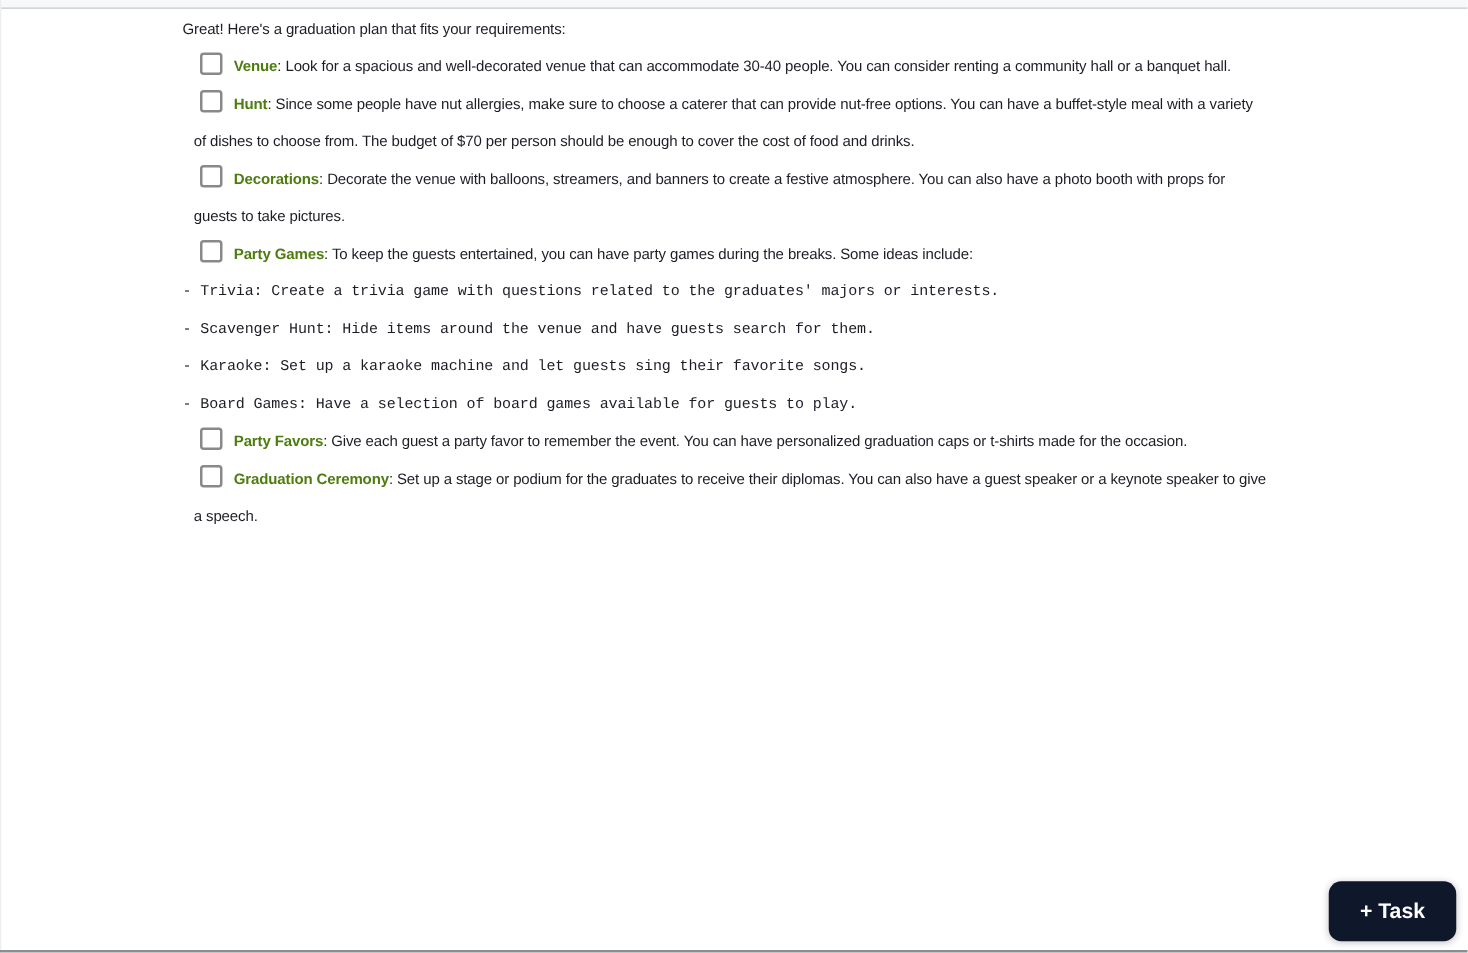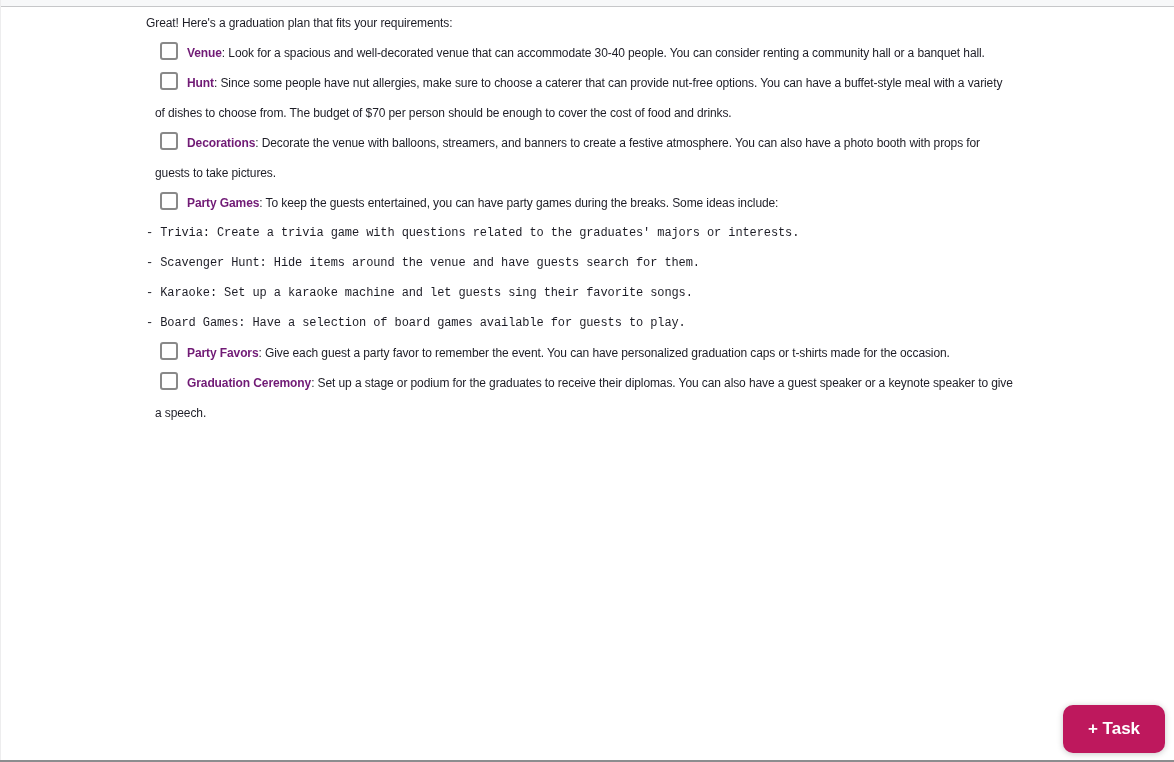--- a/index.html
+++ b/index.html
@@ -39,27 +39,27 @@
     display:inline-block;
     width:18px;height:18px;
     box-sizing:border-box;
     border:2px solid #898989;
     border-radius:3px;
     background:#ffffff;
     margin-right:9px;margin-left:5px;
     vertical-align:-3px;
     cursor:pointer;
   }
-  .item-label{font-weight:700;color:#701a75;}
+  .item-label{font-weight:700;color:#4d7c0f;}
   .bullet-item{padding-left:0;font-family:Liberation Mono, monospace;}
   .task-btn{
     position:absolute;
     right:9px;bottom:9px;
     width:102px;height:48px;
-    background:#be185d;
+    background:#0f172a;
     color:#ffffff;
     border:none;
     border-radius:10px;
     font-family:"Liberation Sans",sans-serif;
     font-size:17px;
     font-weight:700;
     box-shadow:0 1px 6px rgba(0,0,0,0.22);
     cursor:pointer;
   }
 </style>

